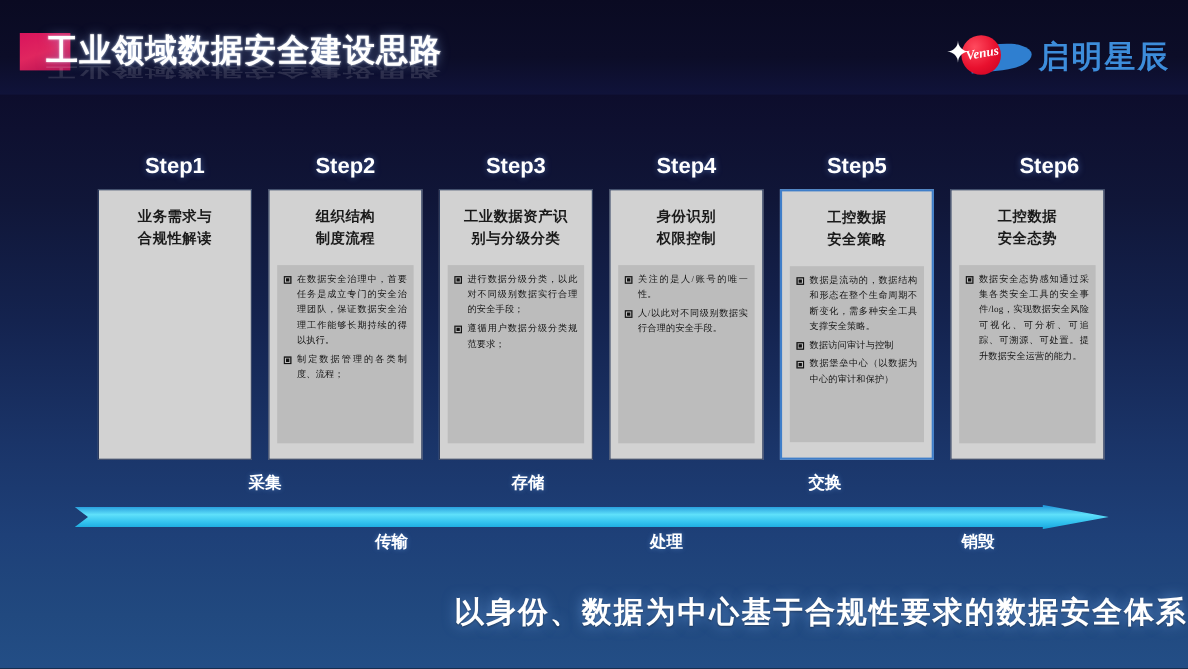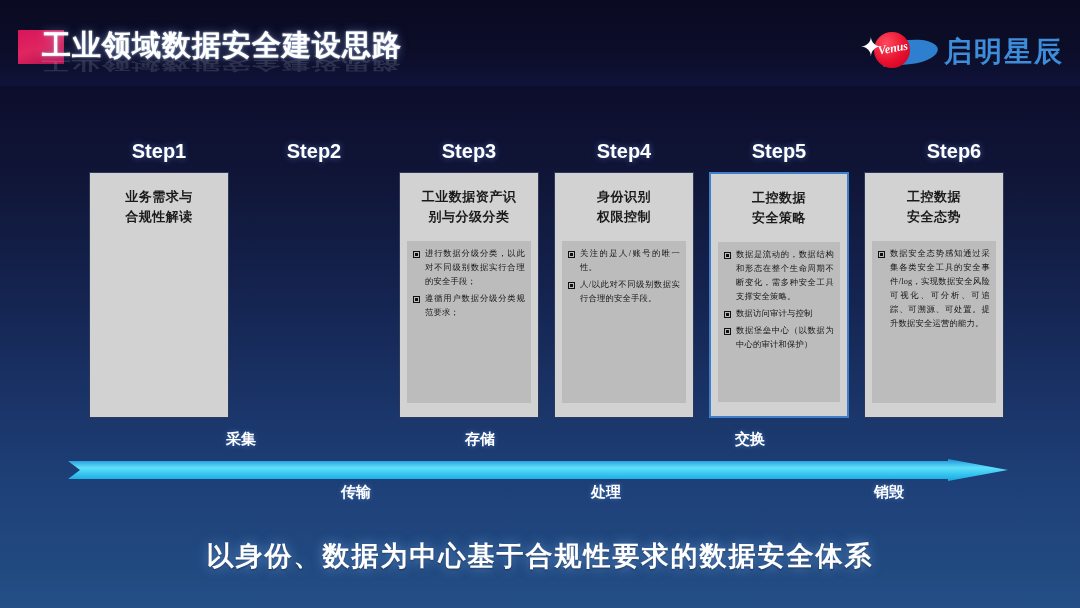--- a/index.html
+++ b/index.html
@@ -206,21 +206,21 @@
     white-space: nowrap;
   }
   .flow-label.above { top: 430px; }
   .flow-label.below { top: 483px; }
 
   
   .caption {
     position: absolute;
     left: 0; top: 538px;
     width: 1080px;
-    text-align: center;
+    text-align: right;
     font-family: "Liberation Serif", "DejaVu Serif", serif;
     font-weight: bold;
     font-size: 27px;
     color: #ffffff;
     letter-spacing: 2px;
     text-shadow: 0 0 12px rgba(130,185,255,0.6), 0 1px 2px rgba(0,0,0,0.5);
   }
 </style>
 </head>
 <body>
@@ -245,20 +245,36 @@
 
   <div class="steps" id="steps-layer">
       <div class="step-label" style="left: 89px;">Step1</div>
       <div class="card" style="left: 89px;">
         <div class="card-title">
           <div>业务需求与</div>
           <div>合规性解读</div>
         </div>
       </div>
       <div class="step-label" style="left: 244px;">Step2</div>
+      <div class="card" style="left: 244px;">
+        <div class="card-title">
+          <div>组织结构</div>
+          <div>制度流程</div>
+        </div>
+        <div class="card-body">
+          <div class="bullet">
+            <span class="bullet-marker"></span>
+            <span class="bullet-text">在数据安全治理中，首要任务是成立专门的安全治理团队，保证数据安全治理工作能够长期持续的得以执行。</span>
+          </div>
+          <div class="bullet">
+            <span class="bullet-marker"></span>
+            <span class="bullet-text">制定数据管理的各类制度、流程；</span>
+          </div>
+        </div>
+      </div>
       <div class="step-label" style="left: 399px;">Step3</div>
       <div class="card" style="left: 399px;">
         <div class="card-title">
           <div>工业数据资产识</div>
           <div>别与分级分类</div>
         </div>
         <div class="card-body">
           <div class="bullet">
             <span class="bullet-marker"></span>
             <span class="bullet-text">进行数据分级分类，以此对不同级别数据实行合理的安全手段；</span>

